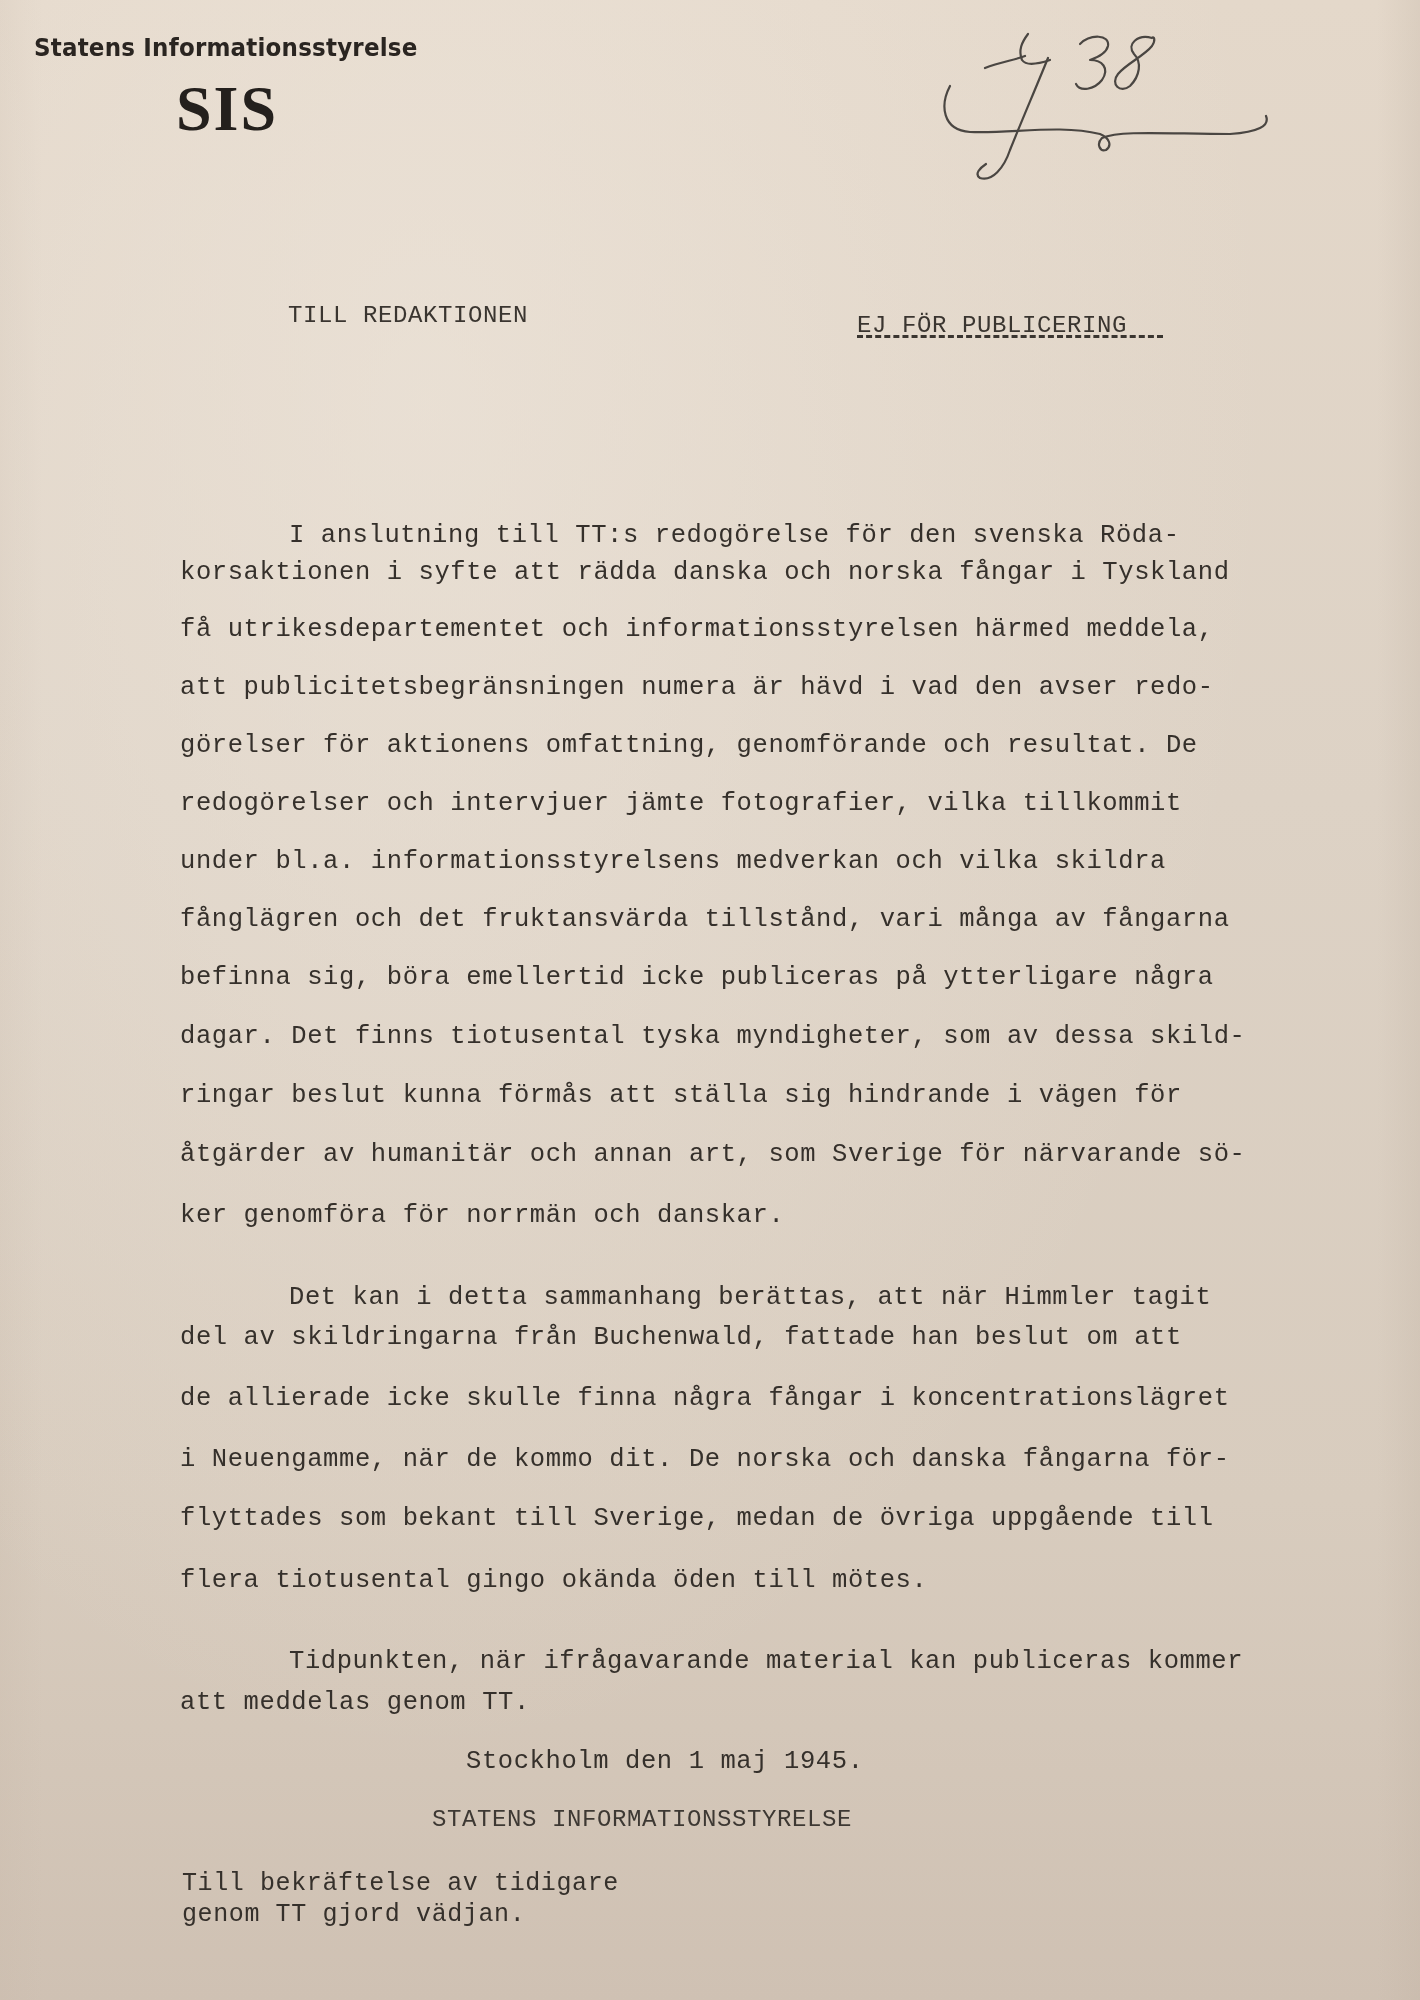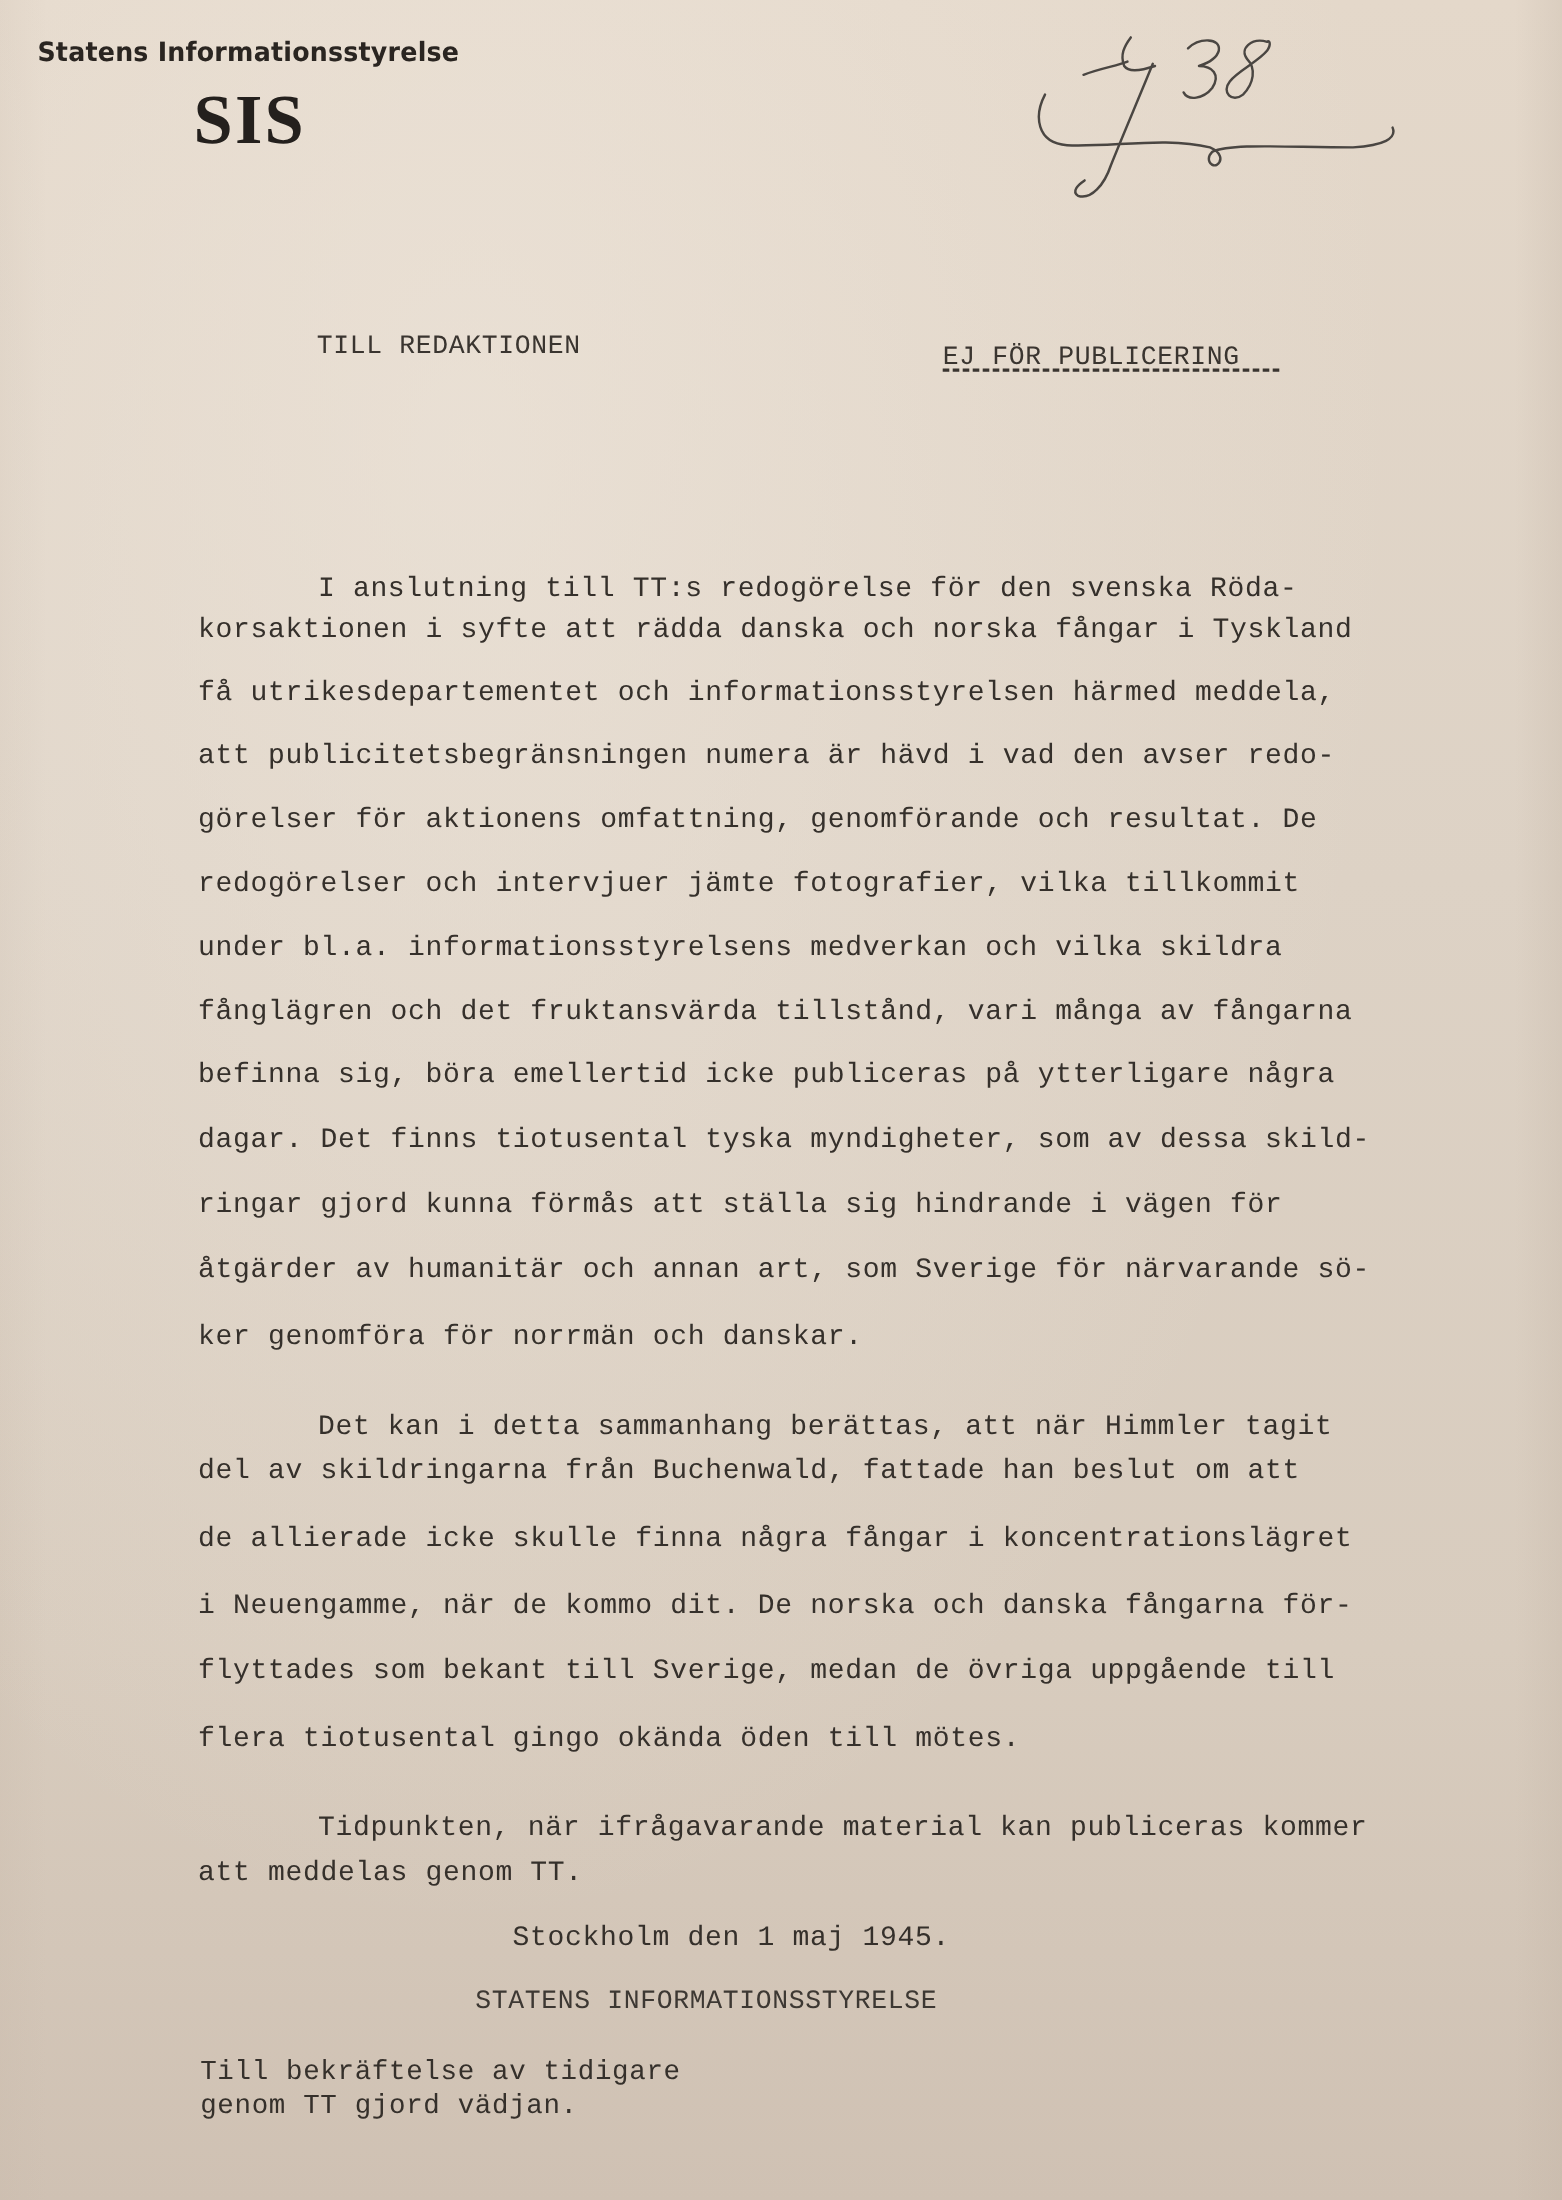--- a/index.html
+++ b/index.html
@@ -104,21 +104,21 @@
   <div class="typed indent" style="top:500px">I anslutning till TT:s redogörelse för den svenska Röda-</div>
   <div class="typed line" style="top:558px">korsaktionen i syfte att rädda danska och norska fångar i Tyskland</div>
   <div class="typed line" style="top:615px">få utrikesdepartementet och informationsstyrelsen härmed meddela,</div>
   <div class="typed line" style="top:673px">att publicitetsbegränsningen numera är hävd i vad den avser redo-</div>
   <div class="typed line" style="top:731px">görelser för aktionens omfattning, genomförande och resultat. De</div>
   <div class="typed line" style="top:789px">redogörelser och intervjuer jämte fotografier, vilka tillkommit</div>
   <div class="typed line" style="top:847px">under bl.a. informationsstyrelsens medverkan och vilka skildra</div>
   <div class="typed line" style="top:905px">fånglägren och det fruktansvärda tillstånd, vari många av fångarna</div>
   <div class="typed line" style="top:963px">befinna sig, böra emellertid icke publiceras på ytterligare några</div>
   <div class="typed line" style="top:1022px">dagar. Det finns tiotusental tyska myndigheter, som av dessa skild-</div>
-  <div class="typed line" style="top:1081px">ringar gjord kunna förmås att ställa sig hindrande i vägen för</div>
+  <div class="typed line" style="top:1081px">ringar beslut kunna förmås att ställa sig hindrande i vägen för</div>
   <div class="typed line" style="top:1140px">åtgärder av humanitär och annan art, som Sverige för närvarande sö-</div>
   <div class="typed line" style="top:1201px">ker genomföra för norrmän och danskar.</div>
 
   <div class="typed indent" style="top:1262px">Det kan i detta sammanhang berättas, att när Himmler tagit</div>
   <div class="typed line" style="top:1323px">del av skildringarna från Buchenwald, fattade han beslut om att</div>
   <div class="typed line" style="top:1384px">de allierade icke skulle finna några fångar i koncentrationslägret</div>
   <div class="typed line" style="top:1445px">i Neuengamme, när de kommo dit. De norska och danska fångarna för-</div>
   <div class="typed line" style="top:1504px">flyttades som bekant till Sverige, medan de övriga uppgående till</div>
   <div class="typed line" style="top:1566px">flera tiotusental gingo okända öden till mötes.</div>
 

